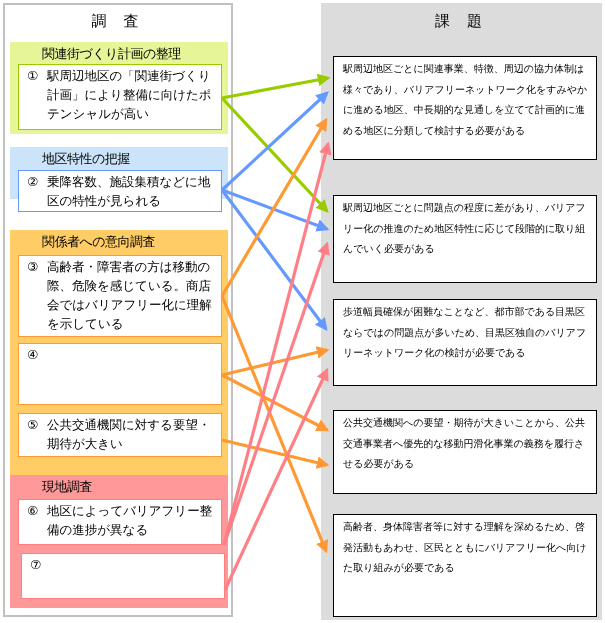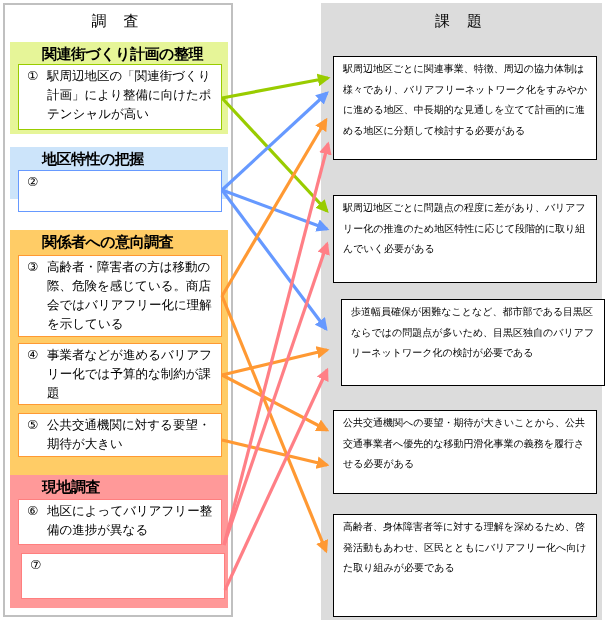--- a/index.html
+++ b/index.html
@@ -3,21 +3,21 @@
 <meta charset="utf-8">
 <style>
   html, body { margin:0; padding:0; background:#ffffff; }
   body { width:605px; height:623px; position:relative; overflow:hidden;
          font-family:"DejaVu Sans", "Liberation Sans", sans-serif; color:#000; }
   .left-frame { position:absolute; left:3px; top:3px; width:230px; height:614px;
                 border:2px solid #c0c0c0; background:#ffffff; box-sizing:border-box; }
   .right-panel { position:absolute; left:321px; top:3px; width:281px; height:617px; background:#dcdcdc; }
   .col-title { position:absolute; font-size:15px; letter-spacing:6px; text-align:center; }
   .section { position:absolute; left:10px; width:218px; box-sizing:border-box; }
-  .section-title { position:absolute; left:8px; top:3px; font-size:15px; font-weight:bold; letter-spacing:-0.5px;padding-left:24px; }
+  .section-title { position:absolute; left:8px; top:3px; font-size:13px; font-weight:normal; letter-spacing:-0.5px;padding-left:24px; }
   .item { position:absolute; left:8px; width:204px; background:#ffffff; box-sizing:border-box;
           font-size:12.5px; line-height:19px; padding:1px 4px 1px 8px; }
   .item .num { position:absolute; left:8px; top:1px; }
   .item .txt { display:block; padding-left:20px; }
   .issue { position:absolute; left:333px; width:264px; background:#ffffff; border:1px solid #000;
            box-sizing:border-box; font-size:10px; line-height:20.5px; padding:2px 6px 2px 9px; }
   svg.arrows { position:absolute; left:0; top:0; width:605px; height:623px; pointer-events:none; }
 </style>
 </head>
 <body>
@@ -33,32 +33,32 @@
   <div class="item" style="top:22px; height:66px; border:1px solid #99cc00;">
     <span class="num">①</span>
     <span class="txt">駅周辺地区の「関連街づくり計画」により整備に向けたポテンシャルが高い</span>
   </div>
 </div>
 
 <div class="section" style="top:147px; height:52px; background:#cce4fa;">
   <div class="section-title">地区特性の把握</div>
   <div class="item" style="top:23px; height:42px; border:1px solid #6699ff;">
     <span class="num">②</span>
+    <span class="txt">乗降客数、施設集積などに地区の特性が見られる</span>
   </div>
 </div>
 
 <div class="section" style="top:230px; height:250px; background:#ffcc66;">
   <div class="section-title">関係者への意向調査</div>
   <div class="item" style="top:25px; height:82px; border:1px solid #ff9933;">
     <span class="num">③</span>
     <span class="txt">高齢者・障害者の方は移動の際、危険を感じている。商店会ではバリアフリー化に理解を示している</span>
   </div>
   <div class="item" style="top:113px; height:62px; border:1px solid #ff9933;">
     <span class="num">④</span>
-    <span class="txt">事業者などが進めるバリアフリー化では予算的な制約が課題</span>
   </div>
   <div class="item" style="top:183px; height:44px; border:1px solid #ff9933;">
     <span class="num">⑤</span>
     <span class="txt">公共交通機関に対する要望・期待が大きい</span>
   </div>
 </div>
 
 <div class="section" style="top:475px; height:133px; background:#ff9999;">
   <div class="section-title">現地調査</div>
   <div class="item" style="top:24px; height:46px; border:1px solid #ff7f7f;">
@@ -69,21 +69,21 @@
     <span class="num">⑦</span>
   </div>
 </div>
 
 <div class="issue" style="top:56px; height:104px;">
   <span>駅周辺地区ごとに関連事業、特徴、周辺の協力体制は様々であり、バリアフリーネットワーク化をすみやかに進める地区、中長期的な見通しを立てて計画的に進める地区に分類して検討する必要がある</span>
 </div>
 <div class="issue" style="top:195px; height:88px;">
   <span>駅周辺地区ごとに問題点の程度に差があり、バリアフリー化の推進のため地区特性に応じて段階的に取り組んでいく必要がある</span>
 </div>
-<div class="issue" style="top:299px; height:87px;margin-left:8px;">
+<div class="issue" style="top:299px; height:87px;">
   <span>歩道幅員確保が困難なことなど、都市部である目黒区ならではの問題点が多いため、目黒区独自のバリアフリーネットワーク化の検討が必要である</span>
 </div>
 <div class="issue" style="top:410px; height:84px;">
   <span>公共交通機関への要望・期待が大きいことから、公共交通事業者へ優先的な移動円滑化事業の義務を履行させる必要がある</span>
 </div>
 <div class="issue" style="top:514px; height:103px;">
   <span>高齢者、身体障害者等に対する理解を深めるため、啓発活動もあわせ、区民とともにバリアフリー化へ向けた取り組みが必要である</span>
 </div>
 
 <svg class="arrows" viewBox="0 0 605 623">

